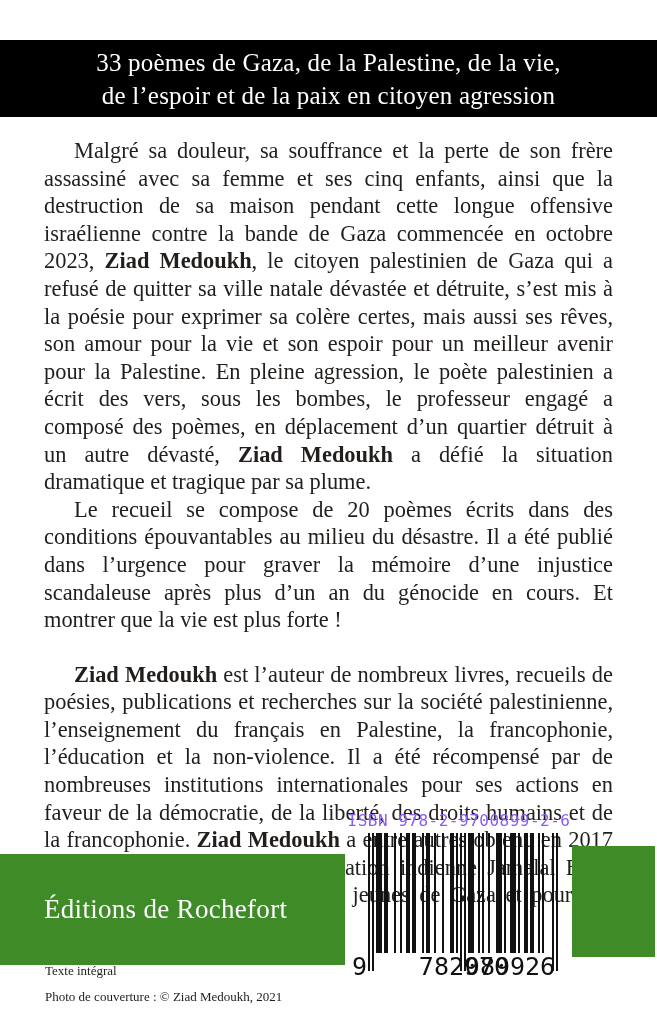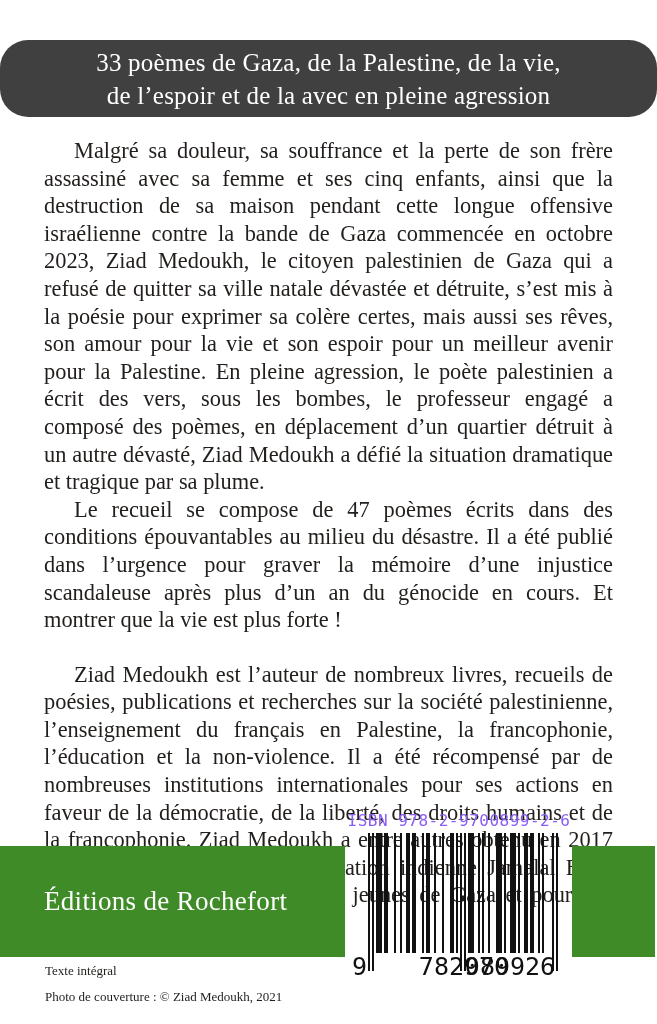--- a/index.html
+++ b/index.html
@@ -22,24 +22,24 @@
   }
   
   #body-text{
     position:absolute;left:44px;top:137px;width:569px;
     font-size:22.4px;line-height:27.6px;
     text-align:justify;
     hyphens:auto;-webkit-hyphens:auto;
   }
   #body-text p{margin:0;text-indent:30px;}
   #body-text p.gap{margin-top:27px;}
-  #body-text strong{font-weight:normal;}
+  #body-text strong{font-weight:bold;}
   
   .green-block{position:absolute;top:846px;height:111px;}
-  #green-left{left:0;width:345px;display:flex;align-items:center;}
+  #green-left{left:0;width:345px;display:flex;align-items:center;margin-top:8px;}
   #green-right{left:572px;right:2px;}
   #publisher-name{
     color:#ffffff;font-size:27px;padding-left:44px;letter-spacing:.3px;
     white-space:nowrap;
   }
   
   #isbn-label{
     position:absolute;left:346px;top:811px;width:226px;
     text-align:center;
     font-family:"DejaVu Sans Mono", monospace;
@@ -56,28 +56,28 @@
     position:absolute;left:45px;top:958px;
     font-size:13px;line-height:26px;
   }
   #credits div{white-space:nowrap;}
 </style>
 </head>
 <body>
 
 <div id="cover" style="background: rgb(255, 255, 255); color: rgb(33, 30, 28);">
 
-  <div id="banner" style="background: #404040; border-radius: 28px;">
+  <div id="banner" style="background: #000000;">
     <div class="bline">33 poèmes de Gaza, de la Palestine, de la vie,</div>
-    <div class="bline">de l’espoir et de la avec en pleine agression</div>
+    <div class="bline">de l’espoir et de la paix en citoyen agression</div>
   </div>
 
   <div id="body-text">
       <p class="para"><span>Malgré sa douleur, sa souffrance et la perte de son frère assassiné avec sa femme et ses cinq enfants, ainsi que la destruction de sa maison pendant cette longue offensive israélienne contre la bande de Gaza commencée en octobre 2023, </span><strong>Ziad Medoukh</strong><span>, le citoyen palestinien de Gaza qui a refusé de quitter sa ville natale dévastée et détruite, s’est mis à la poésie pour exprimer sa colère certes, mais aussi ses rêves, son amour pour la vie et son espoir pour un meilleur avenir pour la Palestine. En pleine agression, le poète palestinien a écrit des vers, sous les bombes, le professeur engagé a composé des poèmes, en déplacement d’un quartier détruit à un autre dévasté, </span><strong>Ziad Medoukh</strong><span> a défié la situation dramatique et tragique par sa plume.</span></p>
-      <p class="para"><span>Le recueil se compose de 47 poèmes écrits dans des conditions épouvantables au milieu du désastre. Il a été publié dans l’urgence pour graver la mémoire d’une injustice scandaleuse après plus d’un an du génocide en cours. Et montrer que la vie est plus forte !</span></p>
+      <p class="para"><span>Le recueil se compose de 20 poèmes écrits dans des conditions épouvantables au milieu du désastre. Il a été publié dans l’urgence pour graver la mémoire d’une injustice scandaleuse après plus d’un an du génocide en cours. Et montrer que la vie est plus forte !</span></p>
       <p class="para gap"><strong>Ziad Medoukh</strong><span> est l’auteur de nombreux livres, recueils de poésies, publications et recherches sur la société palestinienne, l’enseignement du français en Palestine, la francophonie, l’éducation et la non-violence. Il a été récompensé par de nombreuses institutions internationales pour ses actions en faveur de la démocratie, de la liberté, des droits humains et de la francophonie. </span><strong>Ziad Medoukh</strong><span> a entre autres obtenu en 2017 le Prix international de la Fondation indienne Jamalal Bajaj pour ses activités en faveur des jeunes de Gaza et pour son encouragement à la non-violence.</span></p>
     </div>
 
   <div id="green-left" class="green-block" style="background: rgb(62, 139, 39);">
     <div id="publisher-name">Éditions de Rochefort</div>
   </div>
   <div id="green-right" class="green-block" style="background: rgb(62, 139, 39);"></div>
 
   <div id="isbn-label">ISBN 978-2-9700899-2-6</div>
   <div id="barcode-box">

